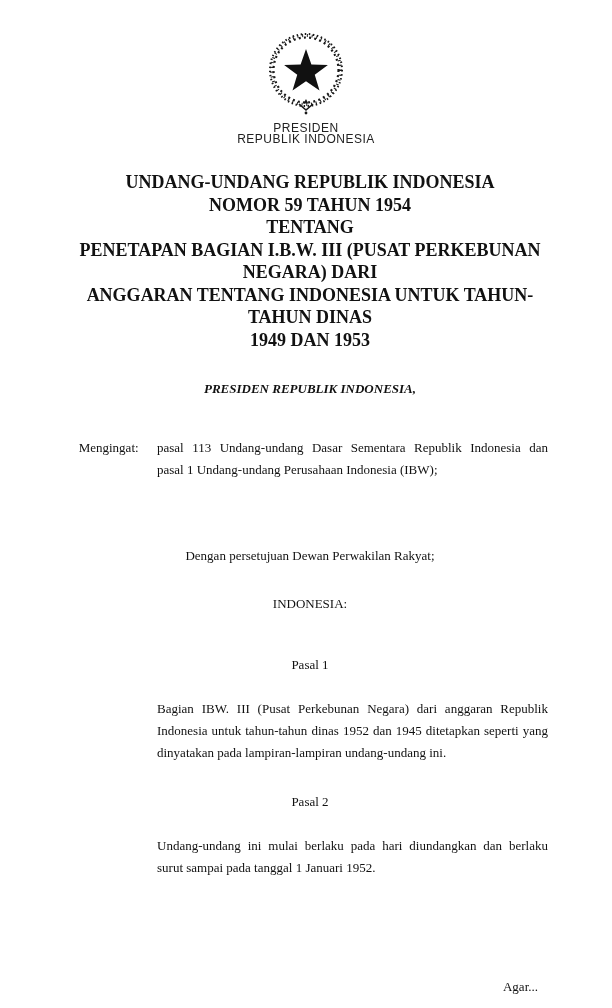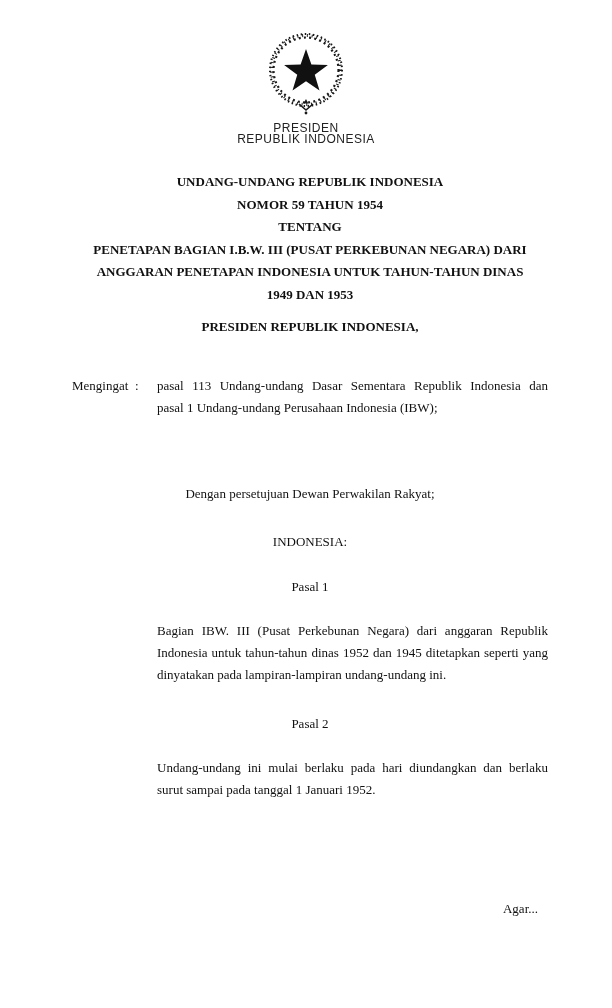--- a/index.html
+++ b/index.html
@@ -31,51 +31,52 @@
     font-size: 12px;
     line-height: 11px;
     letter-spacing: 0.5px;
     color: #222222;
   }
   
   .title-block {
     margin-top: 26px;
     text-align: center;
     font-weight: bold;
-    font-size: 13px;
+    font-size: 18px;
     line-height: 22.5px;
   }
   
   .salutation {
-    margin-top: 10px;
+    margin-top: 27px;
     text-align: center;
     font-weight: bold;
     line-height: 22px;
+    font-style: italic;
   }
   .considerations {
     margin-top: 37px;
     display: flex;
     line-height: 22px;
   }
-  .considerations .label { width: 63px; flex: none; }
+  .considerations .label { width: 63px; flex: none; text-align: right; }
   .considerations .colon { width: 22px; flex: none; }
   .considerations .cons-text { flex: 1; }
   .agreement {
     margin-top: 64px;
     text-align: center;
     line-height: 22px;
   }
   .decision {
     margin-top: 26px;
     text-align: center;
     line-height: 22px;
   }
   
   .article-heading {
-    margin-top: 23px;
+    margin-top: 39px;
     text-align: center;
     line-height: 22px;
   }
   .article-heading.second { margin-top: 27px; }
   .article-body {
     margin-top: 22px;
     margin-left: 85px;
     line-height: 22px;
   }
   .jline {
@@ -117,21 +118,21 @@
     </div>
   </div>
 
   <div class="content">
 
     <div class="title-block">
       <div>UNDANG-UNDANG REPUBLIK INDONESIA</div>
       <div>NOMOR 59 TAHUN 1954</div>
       <div>TENTANG</div>
       <div>PENETAPAN BAGIAN I.B.W. III (PUSAT PERKEBUNAN NEGARA) DARI</div>
-      <div>ANGGARAN PENETAPAN INDONESIA UNTUK TAHUN-TAHUN DINAS</div>
+      <div>ANGGARAN TENTANG INDONESIA UNTUK TAHUN-TAHUN DINAS</div>
       <div>1949 DAN 1953</div>
     </div>
 
     <div class="salutation">PRESIDEN REPUBLIK INDONESIA,</div>
 
     <div class="considerations">
       <div class="label">Mengingat</div>
       <div class="colon">:</div>
       <div class="cons-text">
         <div class="jline">pasal 113 Undang-undang Dasar Sementara Republik Indonesia dan</div>

